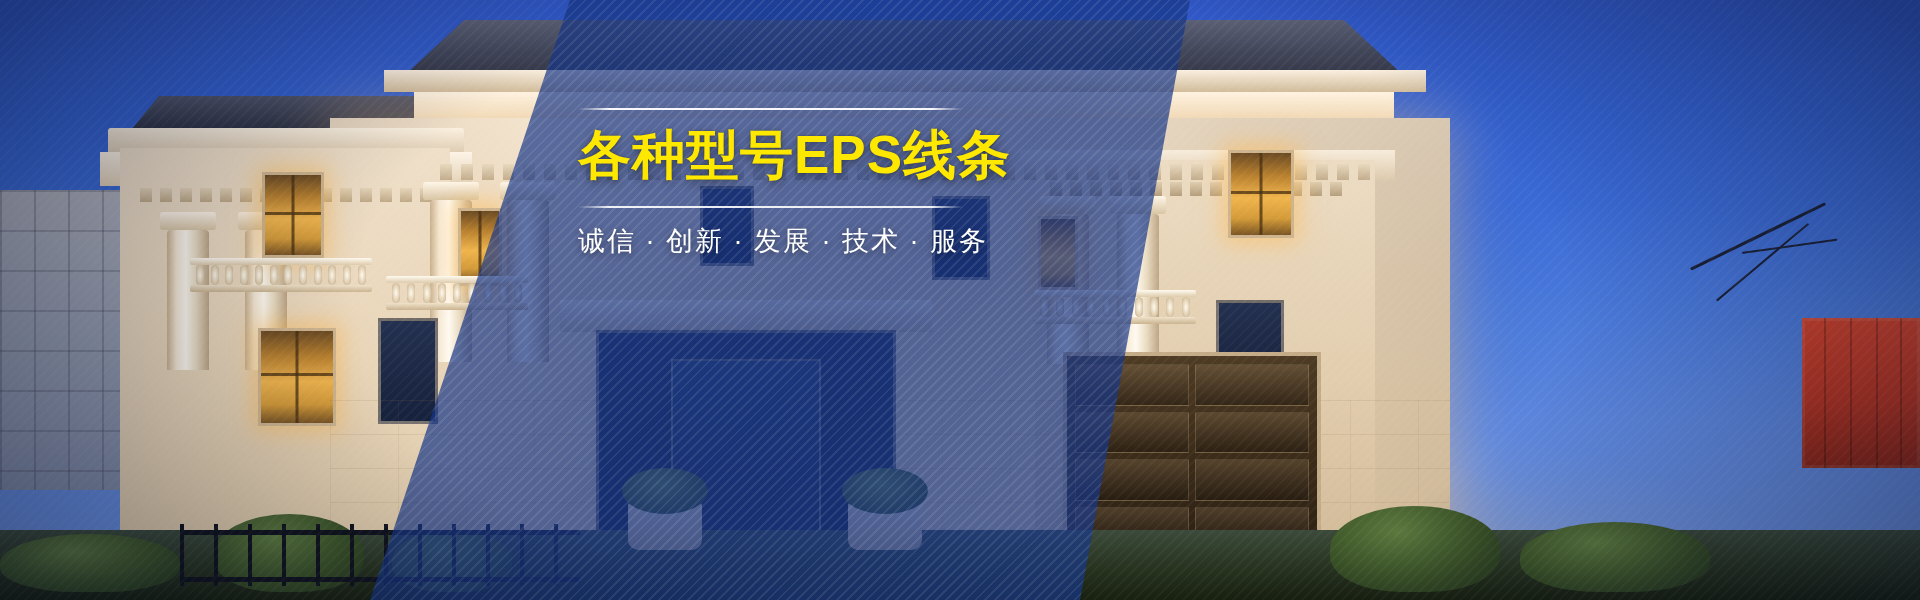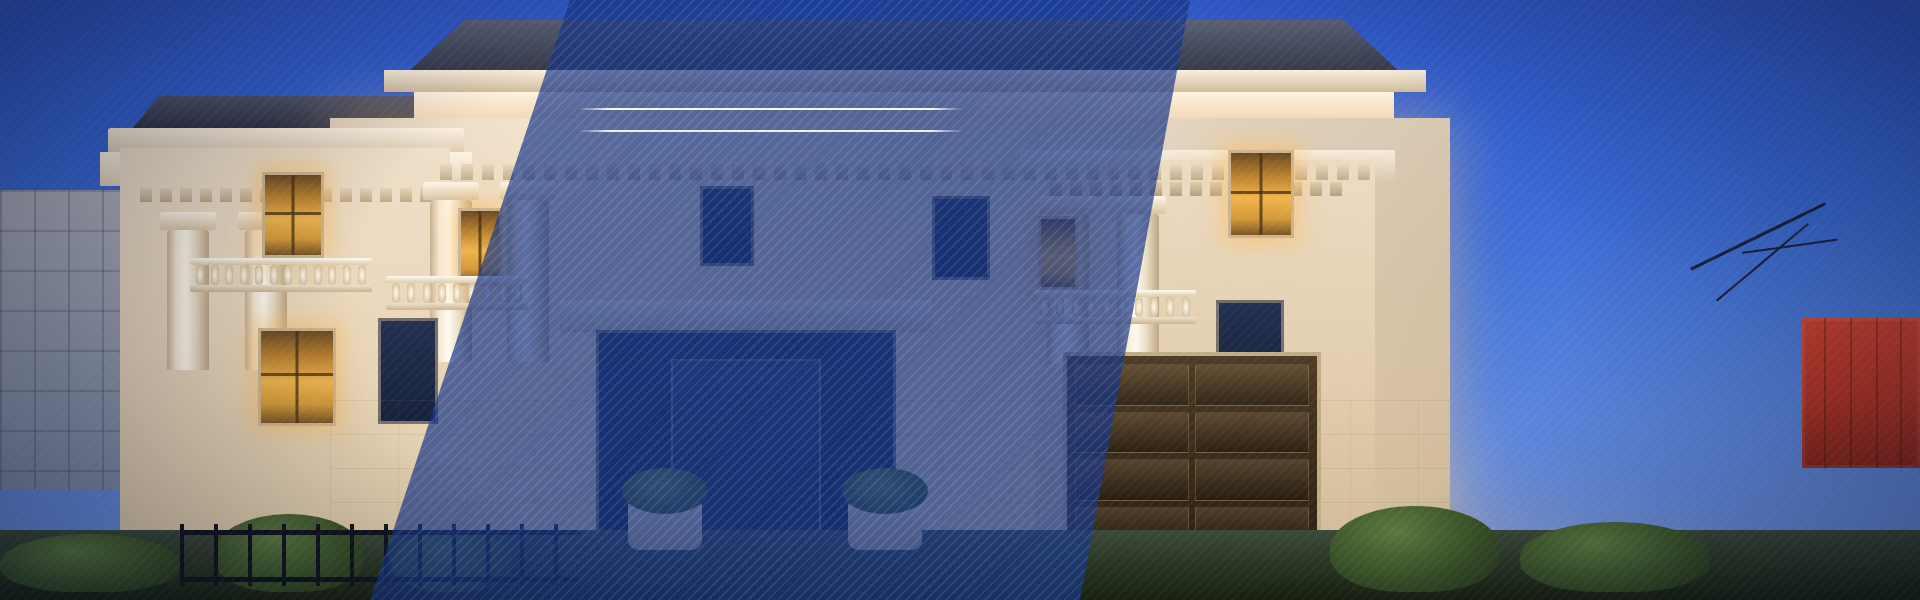--- a/index.html
+++ b/index.html
@@ -526,16 +526,18 @@
     </div>
   </div>
 
   <div class="overlay-panel"></div>
   <div class="overlay-stripes"></div>
   <div class="global-stripes"></div>
   <div class="vignette"></div>
 
   <div class="copy">
     <div class="rule"></div>
+    <div class="headline">各种型号EPS线条</div>
     <div class="rule2"></div>
+    <div class="tagline">诚信 · 创新 · 发展 · 技术 · 服务</div>
   </div>
 
 </div>
 
 </body></html>

